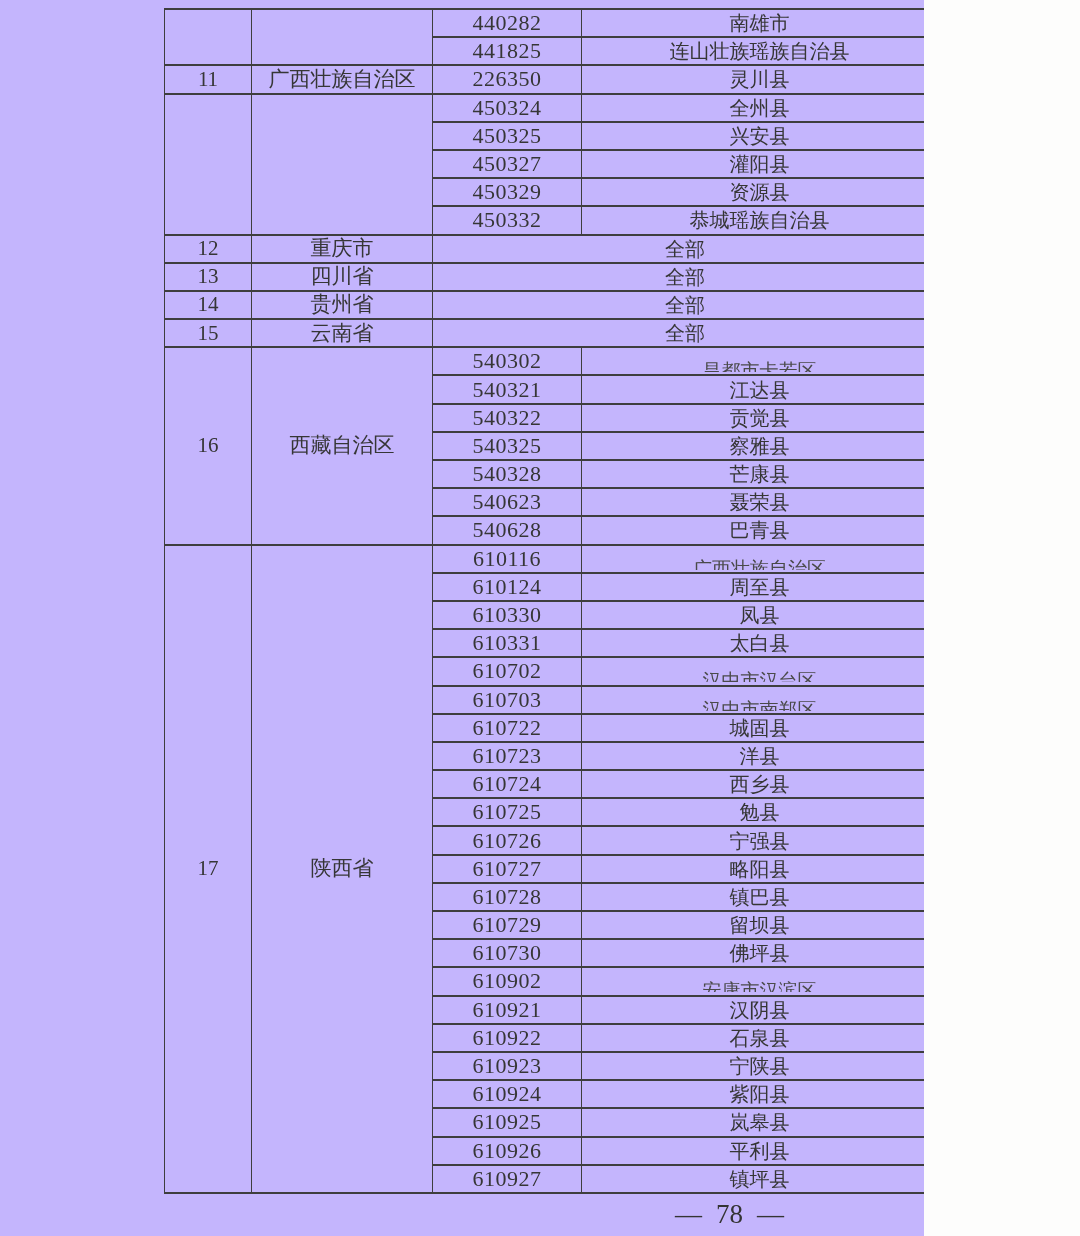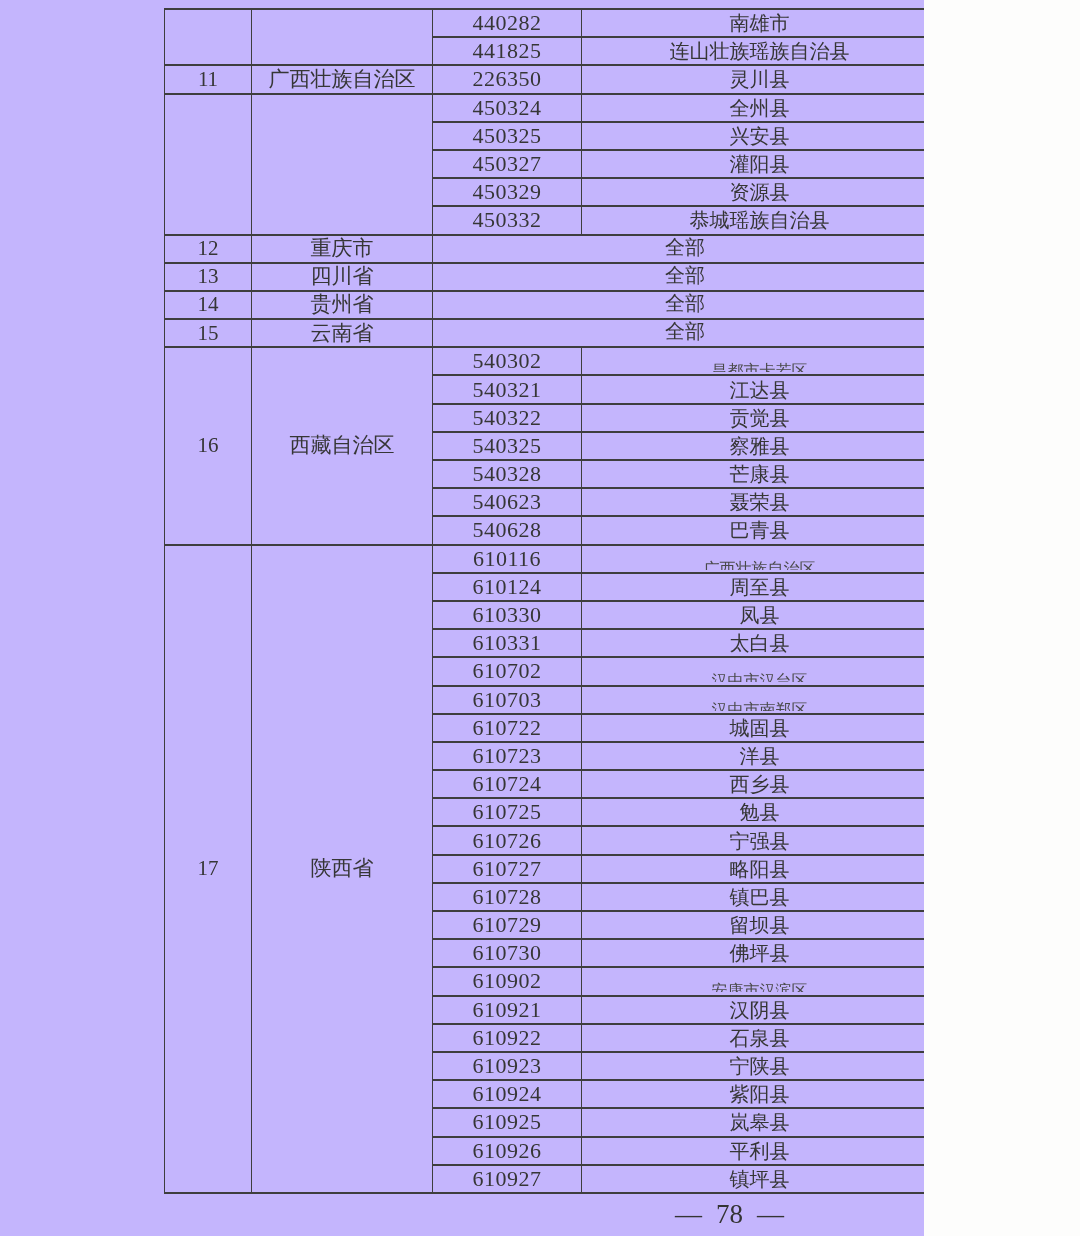--- a/index.html
+++ b/index.html
@@ -31,33 +31,33 @@
     text-align: center;
     vertical-align: middle;
     line-height: 1;
     overflow: hidden;
     white-space: nowrap;
   }
   td.col-no       { font-size: 21px; border-radius: 7px; }
   td.col-province { font-size: 21px; }
   td.col-code     { font-size: 22px; letter-spacing: 0.5px; }
   td.col-county   { font-size: 20px; }
-  td.col-all      { font-size: 20px; font-family: Liberation Mono, monospace; }
+  td.col-all      { font-size: 20px; }
   td.clipped      { padding: 0; vertical-align: top; }
   .clipwrap {
     position: relative;
     height: 24px;
     overflow: hidden;
   }
   .clipwrap span {
     position: absolute;
     left: 0; top: 13px;
     width: 100%;
     text-align: center;
-    font-size: 16px;
+    font-size: 19px;
     line-height: 20px;
     color: #4a4a4a;
   }
   .footer {
     position: absolute;
     top: 1199px; right: 140px;
     display: flex;
     align-items: center;
     gap: 14px;
     font-size: 27px;

